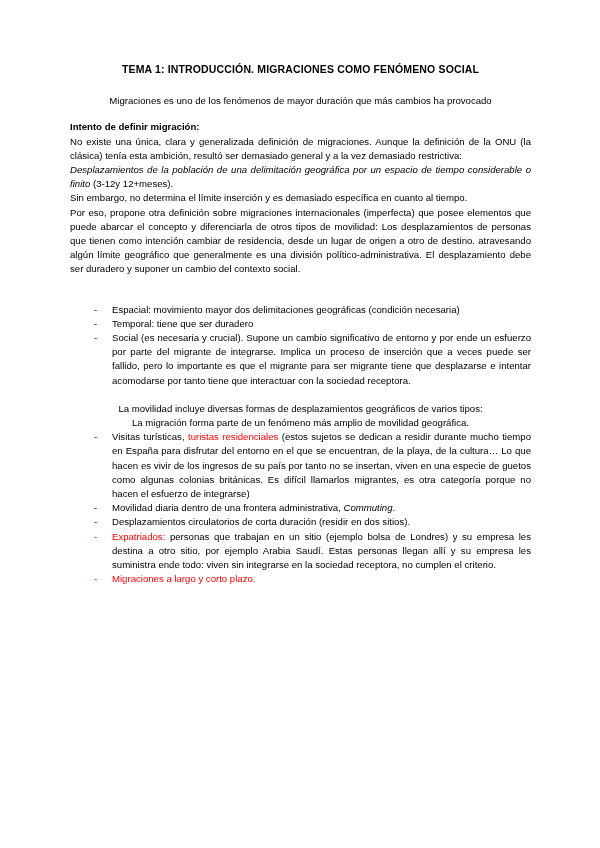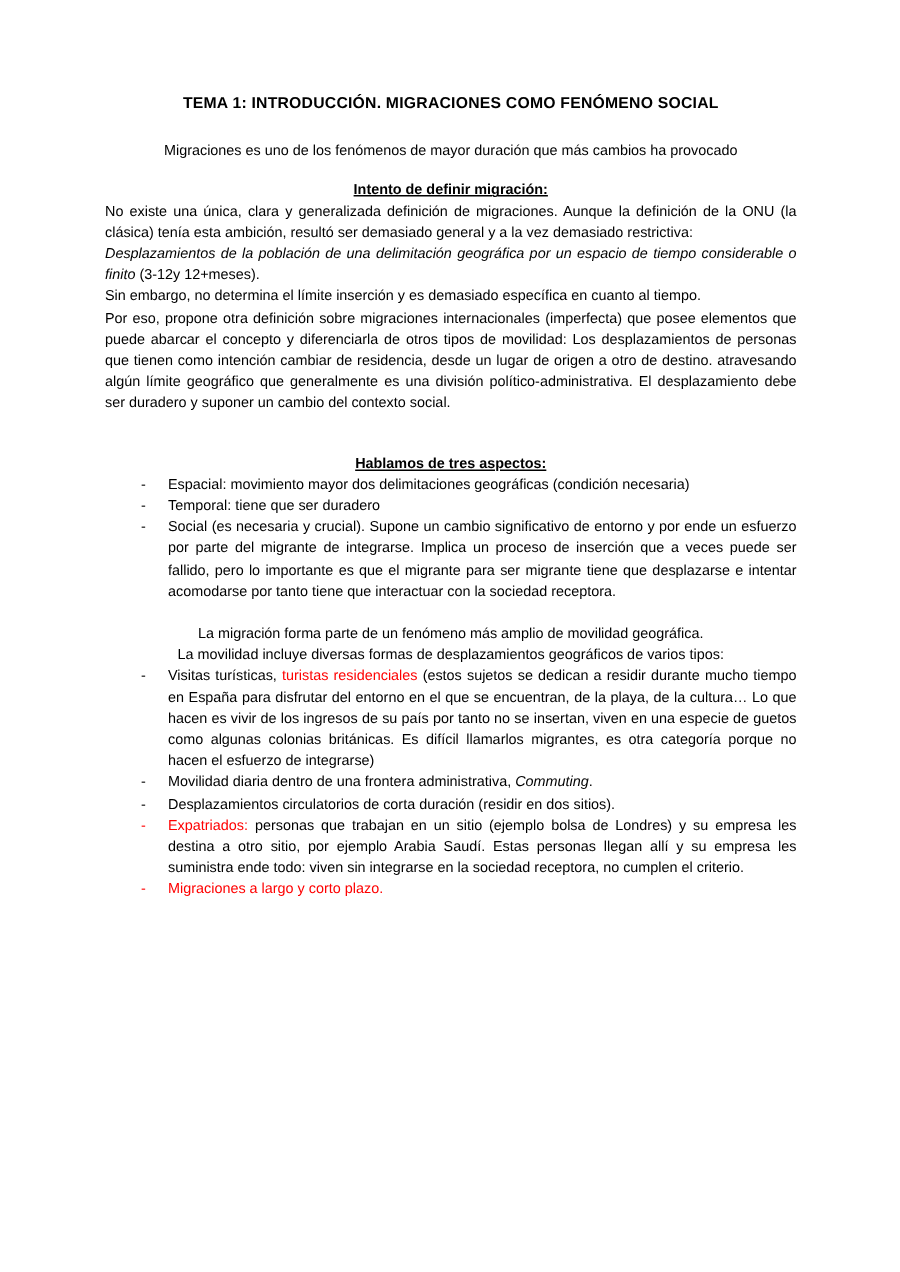--- a/index.html
+++ b/index.html
@@ -40,22 +40,21 @@
   .para.plain {
     text-align: center;
   }
   .spacer-sm { height: 12px; }
   .spacer-md { height: 14px; }
   .heading {
     font-size: 9.6px;
     font-weight: bold;
     line-height: 14.2px;
     margin: 0;
-    text-align: center;
-    text-decoration: underline;
+    text-align: left;
   }
   .italic { font-style: italic; }
   .red { color: #ff0000; }
   ul.bullets {
     list-style: none;
     margin: 0;
     padding: 0;
   }
   ul.bullets > li {
     position: relative;
@@ -90,31 +89,30 @@
   <p class="para">No existe una única, clara y generalizada definición de migraciones. Aunque la definición de la ONU (la clásica) tenía esta ambición, resultó ser demasiado general y a la vez demasiado restrictiva:</p>
   <p class="para"><span class="italic">Desplazamientos de la población de una delimitación geográfica por un espacio de tiempo considerable o finito</span><span> (3-12y 12+meses).</span></p>
   <p class="para">Sin embargo, no determina el límite inserción y es demasiado específica en cuanto al tiempo.</p>
   <p class="para">Por eso, propone otra definición sobre migraciones internacionales (imperfecta) que posee elementos que puede abarcar el concepto y diferenciarla de otros tipos de movilidad: Los desplazamientos de personas que tienen como intención cambiar de residencia, desde un lugar de origen a otro de destino. atravesando algún límite geográfico que generalmente es una división político-administrativa. El desplazamiento debe ser duradero y suponer un cambio del contexto social.</p>
 
   <div class="spacer-sm"></div>
 
 
   <div class="spacer-md"></div>
 
-  <p class="heading">Hablamos de tres aspectos:</p>
   <ul class="bullets">
     <li class="short"><span class="dash">-</span><span>Espacial: movimiento mayor dos delimitaciones geográficas (condición necesaria)</span></li>
     <li class="short"><span class="dash">-</span><span>Temporal: tiene que ser duradero</span></li>
     <li><span class="dash">-</span><span>Social (es necesaria y crucial). Supone un cambio significativo de entorno y por ende un esfuerzo por parte del migrante de integrarse. Implica un proceso de inserción que a veces puede ser fallido, pero lo importante es que el migrante para ser migrante tiene que desplazarse e intentar acomodarse por tanto tiene que interactuar con la sociedad receptora.</span></li>
   </ul>
 
   <div class="spacer-md"></div>
 
+  <p class="para plain">La movilidad incluye diversas formas de desplazamientos geográficos de varios tipos:</p>
   <p class="para plain">La migración forma parte de un fenómeno más amplio de movilidad geográfica.</p>
-  <p class="para plain">La movilidad incluye diversas formas de desplazamientos geográficos de varios tipos:</p>
 
   <ul class="bullets">
     <li>
       <span class="dash">-</span><span>Visitas turísticas, </span><span class="red">turistas residenciales</span><span> (estos sujetos se dedican a residir durante mucho tiempo en España para disfrutar del entorno en el que se encuentran, de la playa, de la cultura… Lo que hacen es vivir de los ingresos de su país por tanto no se insertan, viven en una especie de guetos como algunas colonias británicas. Es difícil llamarlos migrantes, es otra categoría porque no hacen el esfuerzo de integrarse)</span>
     </li>
     <li class="short">
       <span class="dash">-</span><span>Movilidad diaria dentro de una frontera administrativa, </span><span class="italic">Commuting</span><span>.</span>
     </li>
     <li class="short">
       <span class="dash">-</span><span>Desplazamientos circulatorios de corta duración (residir en dos sitios).</span>

